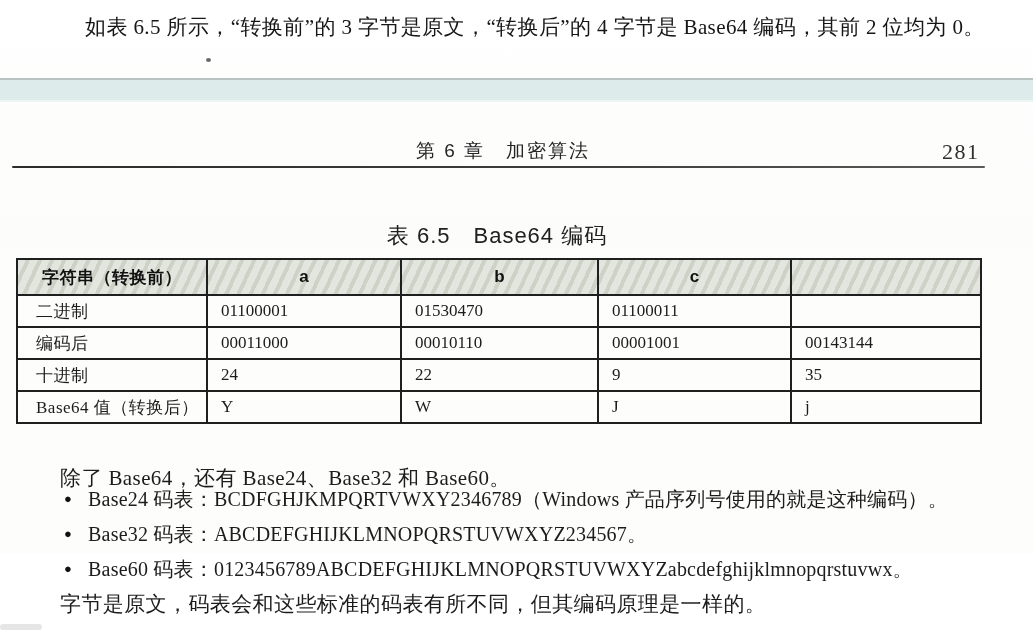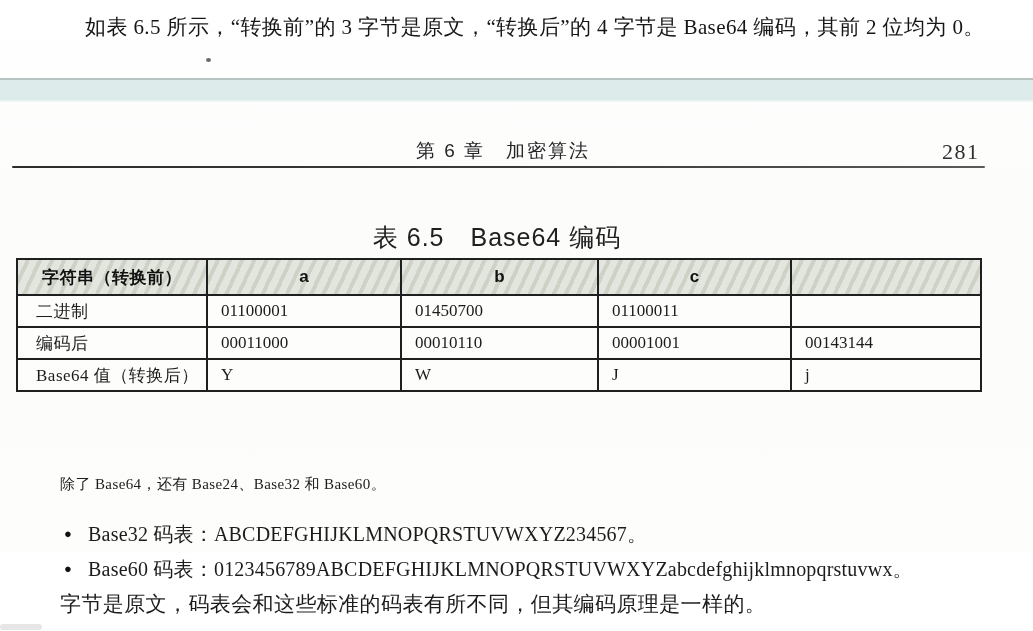--- a/index.html
+++ b/index.html
@@ -13,33 +13,33 @@
   .abs{position:absolute;white-space:nowrap;}
   .intro-line{left:85px;top:13px;font-size:21px;letter-spacing:0.4px;color:#161616;}
   .dot-artifact{left:206px;top:58px;width:5px;height:4px;background:#4d4d4d;border-radius:50%;opacity:.85;}
   .teal-band{left:0;top:78px;width:1033px;height:20px;background:#ddecea;border-top:2px solid #b7c4c2;box-shadow:0 2px 0 #edf5f3;}
   .chapter-head{left:0;top:138px;width:966px;text-align:center;
     font-family:"Liberation Sans","DejaVu Sans",sans-serif;font-size:19px;letter-spacing:2px;color:#262626;margin-left:20px;}
   .page-num{left:942px;top:139px;font-size:22px;letter-spacing:1.5px;color:#2e2e2e;}
   .head-rule{left:12px;top:166px;width:973px;height:2px;border-radius:1px;
     background:linear-gradient(90deg,#2c2c2c 0%,#3e3e3e 60%,#5a5a5a 100%);}
   .table-caption{left:0;top:221px;width:994px;text-align:center;
-    font-family:"Liberation Sans","DejaVu Sans",sans-serif;font-size:25px;letter-spacing:1px;color:#202020;}
+    font-family:"Liberation Sans","DejaVu Sans",sans-serif;font-size:22px;letter-spacing:1px;color:#202020;}
   table.b64{position:absolute;left:16px;top:258px;width:964px;border-collapse:collapse;table-layout:fixed;}
   table.b64 th,table.b64 td{border:2px solid #1f1f1f;overflow:hidden;}
   table.b64 th{
     height:32px;font-weight:bold;font-size:17px;text-align:center;color:#111;
     background:#d9ddd3;
     background-image:repeating-linear-gradient(115deg,rgba(255,255,255,.25) 0 7px,rgba(120,128,110,.12) 7px 11px);
     font-family:"Liberation Sans","DejaVu Sans",sans-serif;
   }
   table.b64 th.rowhead{font-family:"Liberation Serif","DejaVu Serif",serif;font-size:17px;letter-spacing:.5px;}
   table.b64 td{height:30px;padding:0 0 0 13px;font-size:17px;text-align:left;vertical-align:middle;background:#fdfdfc;}
   table.b64 td.rlabel{letter-spacing:.5px;padding-left:18px;}
-  .p-intro{left:60px;top:475px;font-size:15px;letter-spacing:.4px;}
+  .p-intro{left:60px;top:464px;font-size:21px;letter-spacing:.4px;}
   .bullet-row{position:absolute;left:64px;white-space:nowrap;font-size:20px;letter-spacing:.2px;}
   .bullet-row .bullet{display:inline-block;font-size:13px;vertical-align:3px;margin-right:16px;color:#111;}
   .b1{top:486px;} .b2{top:521px;} .b3{top:556px;}
   .closing-line{left:60px;top:590px;font-size:21px;letter-spacing:.4px;}
   .smudge{left:0;top:624px;width:42px;height:6px;background:#d9d9d9;border-radius:3px;opacity:.65;}
 </style>
 </head>
 <body>
 
 <div class="scan-page">
@@ -68,43 +68,53 @@
       <tr>
         <th class="rowhead">字符串（转换前）</th>
         <th>a</th>
         <th>b</th>
         <th>c</th>
         <th></th>
       </tr>
       <tr>
         <td class="rlabel">二进制</td>
         <td>01100001</td>
-        <td>01450700</td>
+        <td>01530470</td>
         <td>01100011</td>
         <td></td>
       </tr>
       <tr>
         <td class="rlabel">编码后</td>
         <td>00011000</td>
         <td>00010110</td>
         <td>00001001</td>
         <td>00143144</td>
+      </tr>
+      <tr>
+        <td class="rlabel">十进制</td>
+        <td>24</td>
+        <td>22</td>
+        <td>9</td>
+        <td>35</td>
       </tr>
       <tr>
         <td class="rlabel">Base64 值（转换后）</td>
         <td>Y</td>
         <td>W</td>
         <td>J</td>
         <td>j</td>
       </tr>
     </tbody>
   </table>
 
   <div class="abs p-intro">除了 Base64，还有 Base24、Base32 和 Base60。</div>
 
+  <div class="bullet-row b1">
+    <span class="bullet">●</span><span>Base24 码表：BCDFGHJKMPQRTVWXY2346789（Windows 产品序列号使用的就是这种编码）。</span>
+  </div>
   <div class="bullet-row b2">
     <span class="bullet">●</span><span>Base32 码表：ABCDEFGHIJKLMNOPQRSTUVWXYZ234567。</span>
   </div>
   <div class="bullet-row b3">
     <span class="bullet">●</span><span>Base60 码表：0123456789ABCDEFGHIJKLMNOPQRSTUVWXYZabcdefghijklmnopqrstuvwx。</span>
   </div>
 
   <div class="abs closing-line">字节是原文，码表会和这些标准的码表有所不同，但其编码原理是一样的。</div>
 
   <div class="abs smudge"></div>

